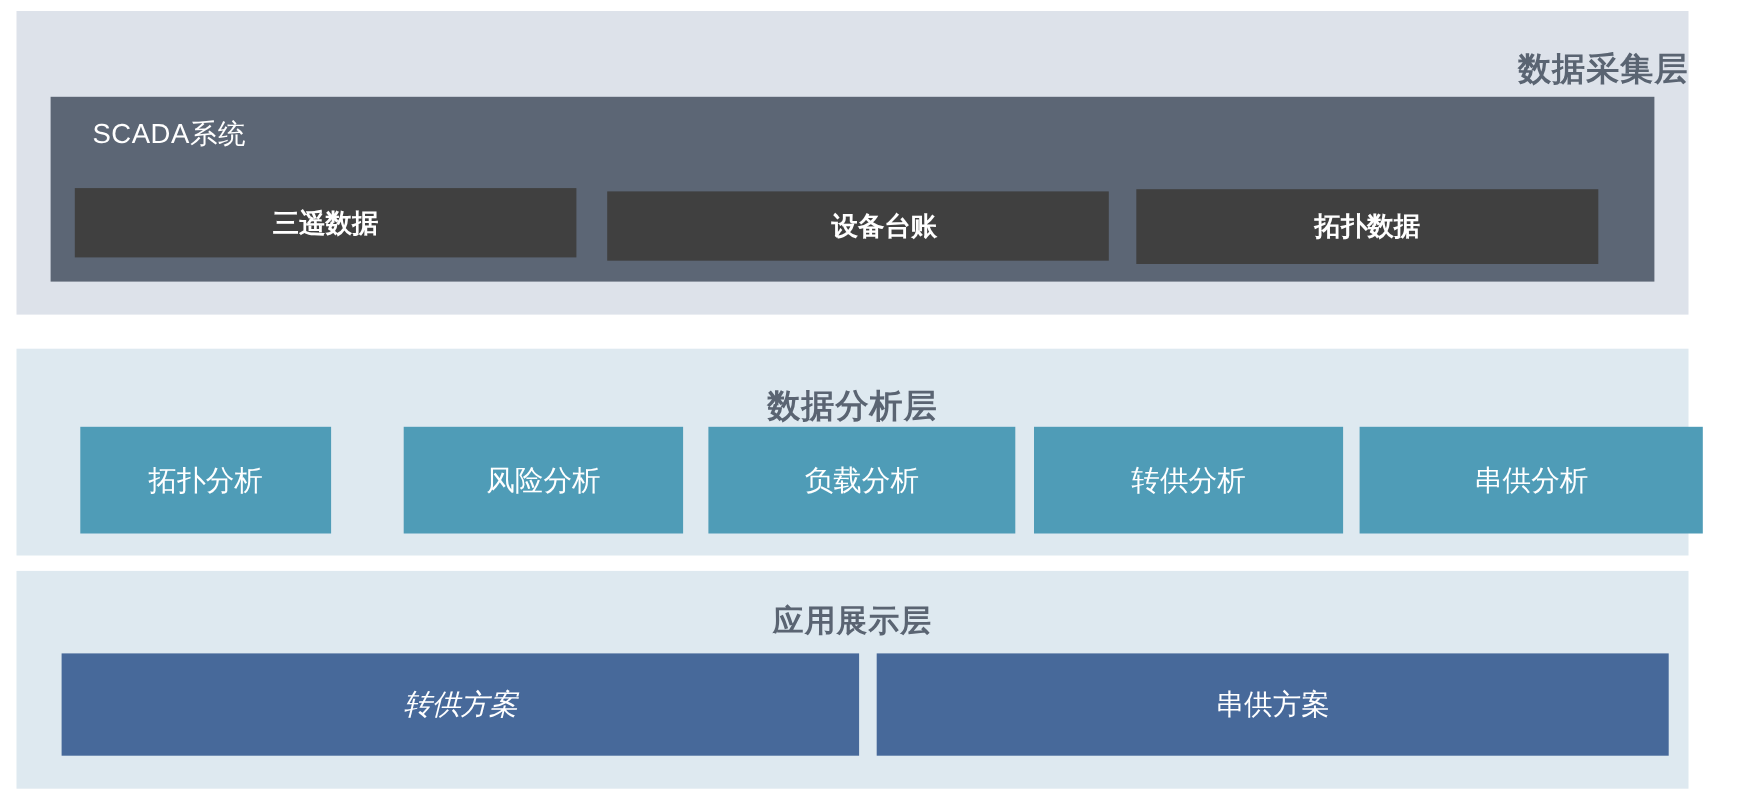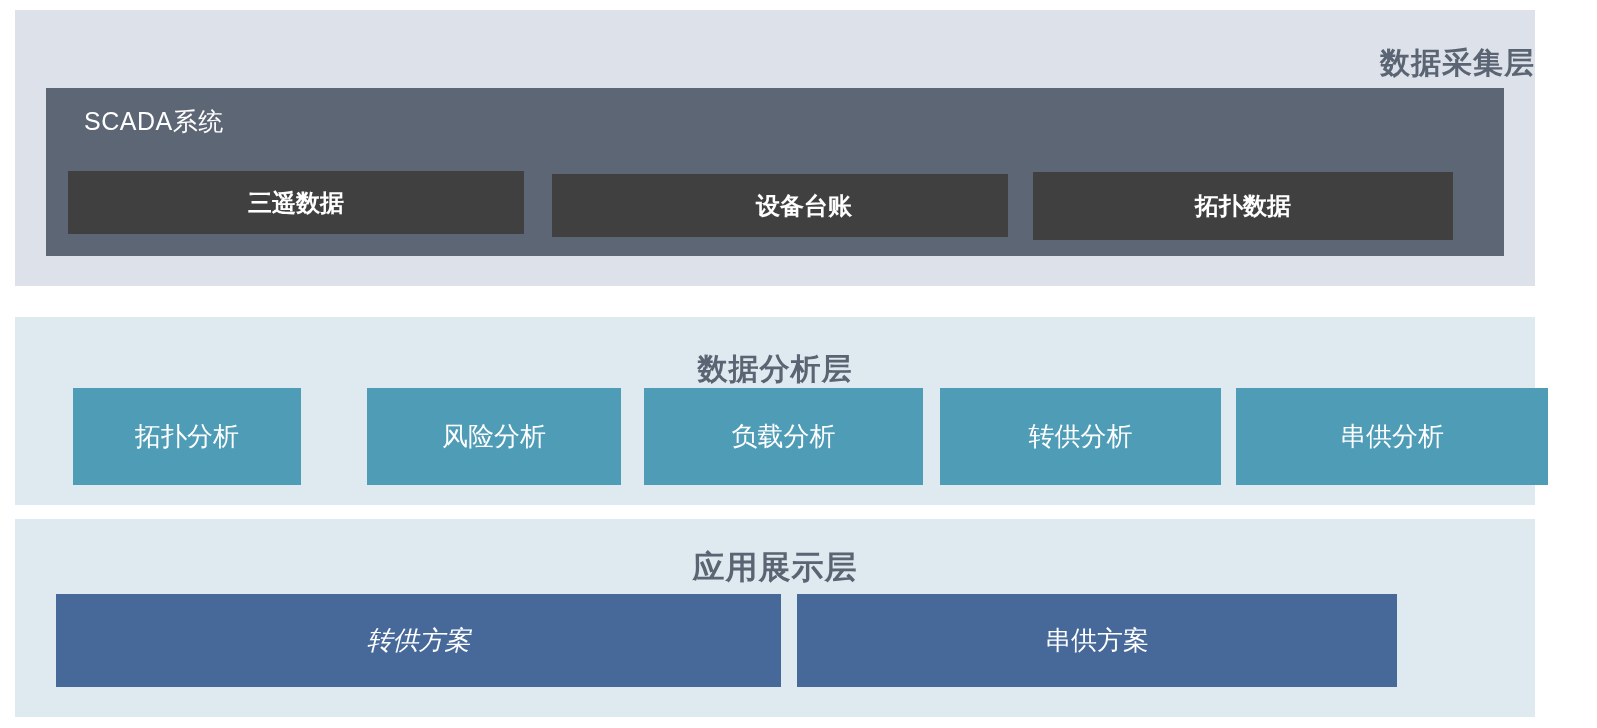--- a/index.html
+++ b/index.html
@@ -56,21 +56,21 @@
     position: absolute;
     left: 0;
     width: 100%;
     text-align: center;
     color: #5a6472;
     font-weight: bold;
     letter-spacing: 1px;
   }
   .layer-acquisition .layer-title { top: 33px; font-size: 30px; text-align: right; }
   .layer-analysis .layer-title    { top: 32px; font-size: 30px; }
-  .layer-application .layer-title { top: 27px; font-size: 32px; }
+  .layer-application .layer-title { top: 27px; font-size: 28px; }
 
   
   .scada-panel {
     position: absolute;
     left: 31px;
     top: 78px;
     width: 1458px;
     height: 168px;
     background: #5c6675;
     box-sizing: border-box;
@@ -130,21 +130,21 @@
     background: #47699a;
     color: #ffffff;
     font-size: 26px;
     font-weight: normal;
     display: flex;
     align-items: center;
     justify-content: center;
     box-sizing: border-box;
   }
   .application-box-1 { left: 41px;  width: 725px; font-style: italic; }
-  .application-box-2 { left: 782px; width: 600px; text-align: center; }
+  .application-box-2 { left: 782px; width: 720px; text-align: center; }
 </style>
 </head>
 <body>
 
 <div class="diagram">
 
   <div class="layer layer-acquisition">
     <div class="layer-title">数据采集层</div>
 
     <div class="scada-panel">

